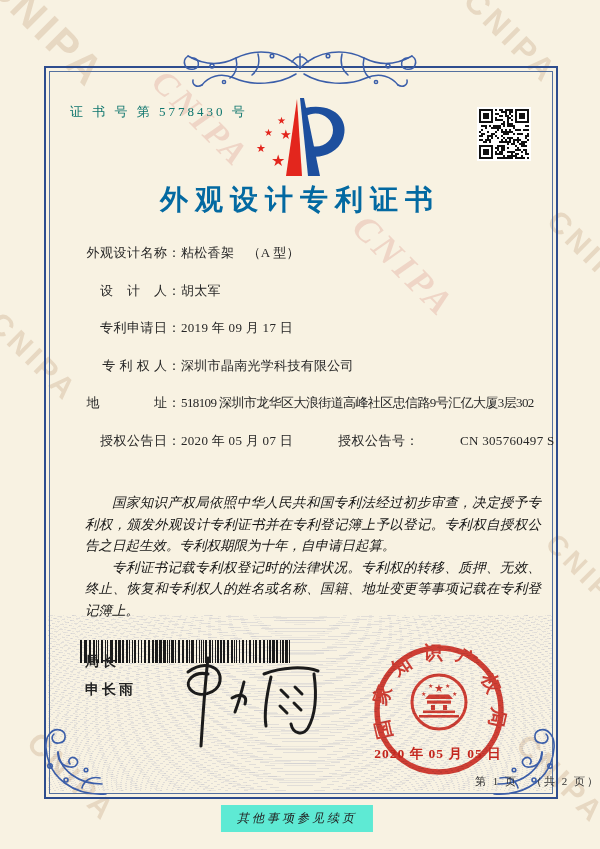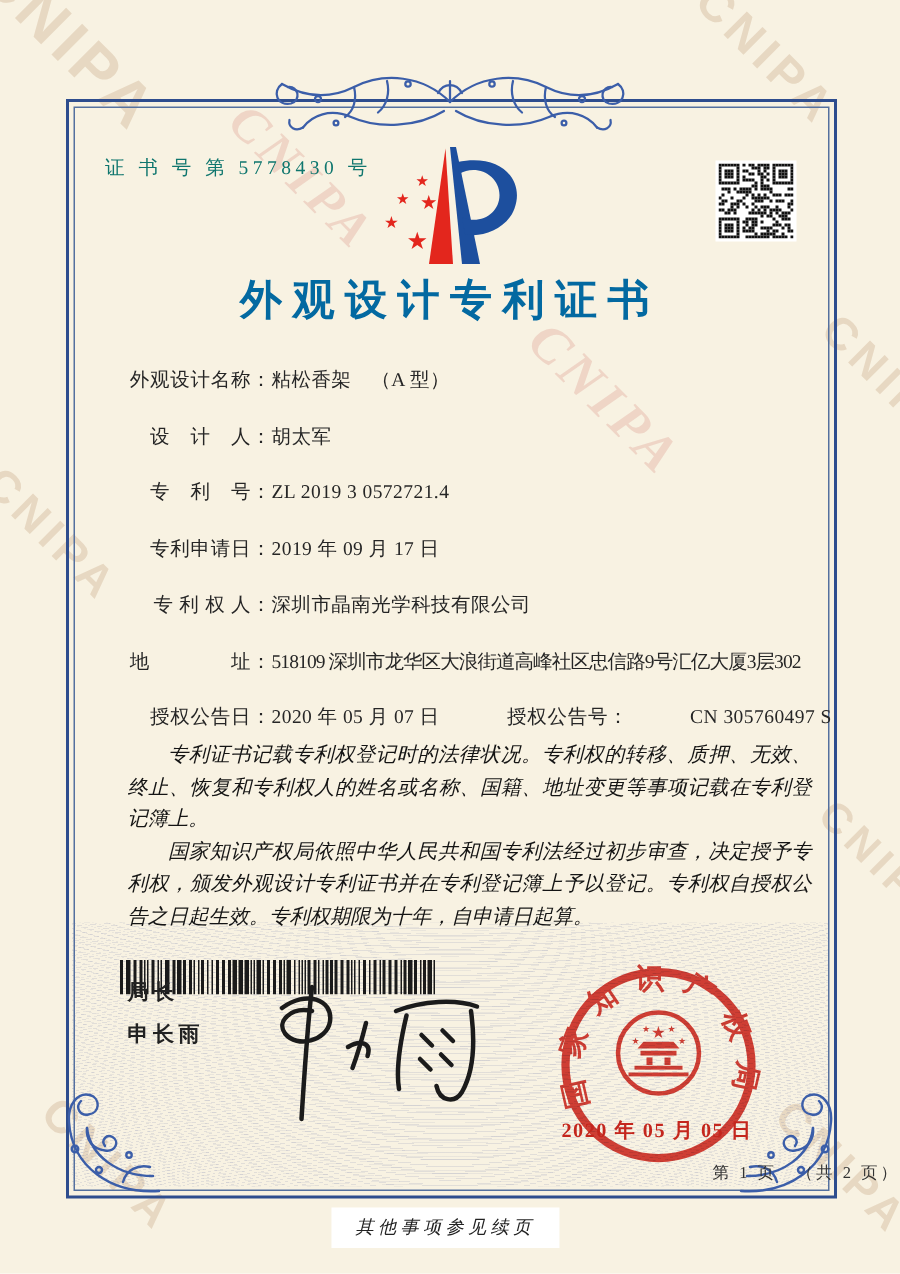--- a/index.html
+++ b/index.html
@@ -47,21 +47,21 @@
      letter-spacing:3px; color:#222; line-height:15px;}
   .officer .name{margin-top:13px;}
   .signature{position:absolute; left:168px; top:652px; width:165px; height:102px;}
   .seal{position:absolute; left:355px; top:636px; width:168px; height:152px;
         opacity:.92; mix-blend-mode:multiply;}
   .seal-date{position:absolute; left:368px; top:745px; width:140px; text-align:center;
      color:#c4261d; font-size:13.5px; letter-spacing:1px; font-weight:bold;}
   .page-no{position:absolute; left:0; top:774px; width:100%; text-align:right;
      font-size:11px; letter-spacing:2px; color:#333;}
   .cont-note{position:absolute; left:50%; top:805px; transform:translateX(-52%);
-     background:#ffffff; padding:5px 16px; font-size:12px; font-style:italic;
+     background:#5eead4; padding:5px 16px; font-size:12px; font-style:italic;
      letter-spacing:3px; color:#222;}
   .ornament-top{position:absolute; left:178px; top:44px;}
   .corner{position:absolute;}
   .corner.bl{left:36px; top:722px;}
   .corner.br{left:492px; top:722px; transform:scale(-1,1);}
 </style>
 </head>
 <body>
 
 <div class="page">
@@ -451,24 +451,20 @@
   <div class="fields">
     <div class="field-row">
       <span class="field-label">外观设计名称：</span>
       <span class="field-value">粘松香架　（A 型）</span>
     </div>
     <div class="field-row">
       <span class="field-label">设　计　人：</span>
       <span class="field-value">胡太军</span>
     </div>
     <div class="field-row">
-      <span class="field-label">专　利　号：</span>
-      <span class="field-value">ZL 2019 3 0572721.4</span>
-    </div>
-    <div class="field-row">
       <span class="field-label">专利申请日：</span>
       <span class="field-value">2019 年 09 月 17 日</span>
     </div>
     <div class="field-row">
       <span class="field-label">专 利 权 人：</span>
       <span class="field-value">深圳市晶南光学科技有限公司</span>
     </div>
     <div class="field-row">
       <span class="field-label">地　　　　址：</span>
       <span class="field-value condensed">518109 深圳市龙华区大浪街道高峰社区忠信路9号汇亿大厦3层302</span>
@@ -477,22 +473,22 @@
       <span class="field-label">授权公告日：</span>
       <span class="field-value">2020 年 05 月 07 日</span>
       <span class="pair2">
         <span class="field-label" style="width:92px;">授权公告号：</span>
         <span class="field-value">CN 305760497 S</span>
       </span>
     </div>
   </div>
 
   <div class="body-text">
+    <p>国家知识产权局依照中华人民共和国专利法经过初步审查，决定授予专利权，颁发外观设计专利证书并在专利登记簿上予以登记。专利权自授权公告之日起生效。专利权期限为十年，自申请日起算。</p>
     <p>专利证书记载专利权登记时的法律状况。专利权的转移、质押、无效、终止、恢复和专利权人的姓名或名称、国籍、地址变更等事项记载在专利登记簿上。</p>
-    <p>国家知识产权局依照中华人民共和国专利法经过初步审查，决定授予专利权，颁发外观设计专利证书并在专利登记簿上予以登记。专利权自授权公告之日起生效。专利权期限为十年，自申请日起算。</p>
   </div>
 
   <svg class="barcode" id="barcodeSvg" viewBox="0 0 210 23" preserveAspectRatio="none">
       <rect x="0" y="0" width="2" height="23" fill="#1a1a1a"></rect>
       <rect x="4" y="0" width="3" height="23" fill="#1a1a1a"></rect>
       <rect x="9" y="0" width="2" height="23" fill="#1a1a1a"></rect>
       <rect x="13" y="0" width="2" height="23" fill="#1a1a1a"></rect>
       <rect x="16" y="0" width="1" height="23" fill="#1a1a1a"></rect>
       <rect x="18" y="0" width="1" height="23" fill="#1a1a1a"></rect>
       <rect x="21" y="0" width="2" height="23" fill="#1a1a1a"></rect>

